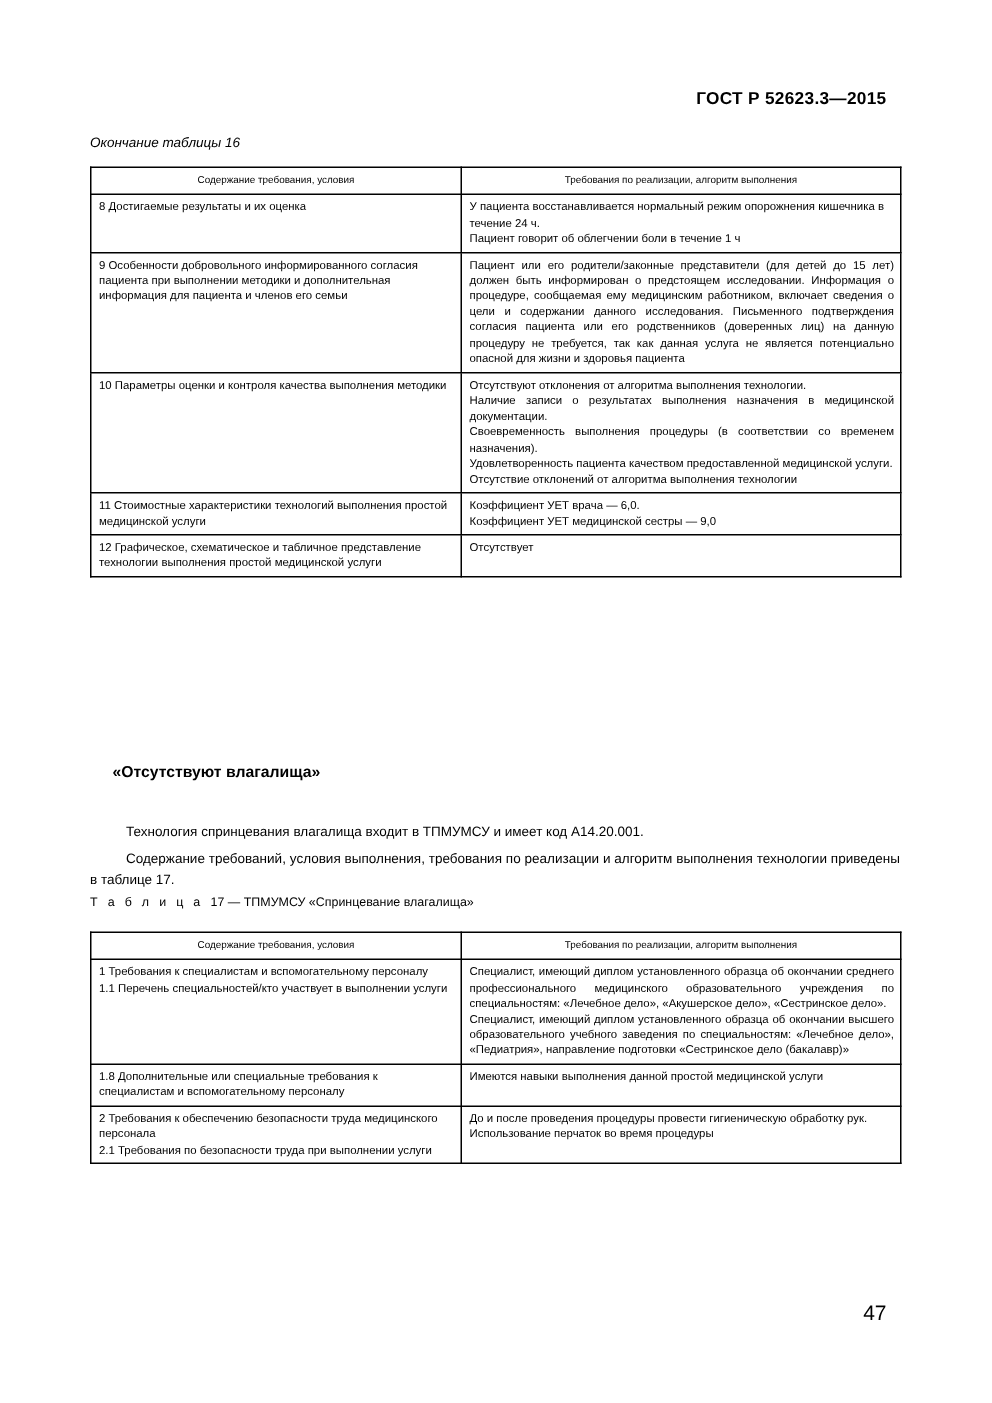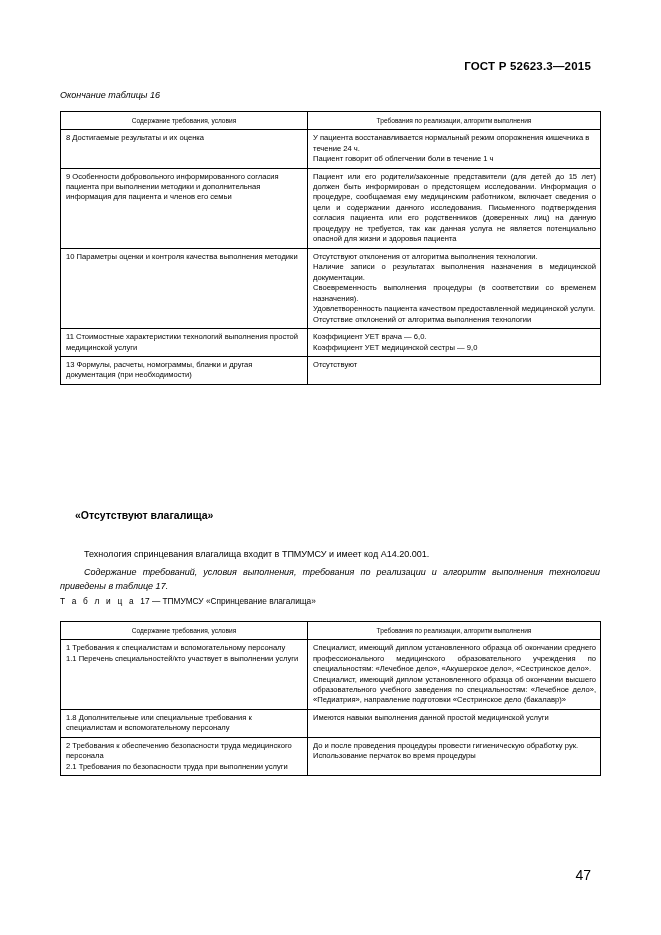--- a/index.html
+++ b/index.html
@@ -79,21 +79,21 @@
   }
   .para {
     position: absolute;
     left: 60px;
     width: 540px;
     font-size: 9px;
     line-height: 1.5;
     text-align: justify;
   }
   .p1 { top: 548px; text-indent: 24px; }
-  .p2 { top: 566px; text-indent: 24px; font-style: italic; }
+  .p2 { top: 566px; text-indent: 24px; }
   .tbl-caption {
     position: absolute;
     left: 60px;
     top: 596px;
     font-size: 8.3px;
   }
   .tbl-caption .spaced {
     letter-spacing: 2.2px;
   }
   .pageno {
@@ -139,22 +139,22 @@
 Своевременность выполнения процедуры (в соответствии со временем назначения).
 Удовлетворенность пациента качеством предоставленной медицинской услуги.
 Отсутствие отклонений от алгоритма выполнения технологии</td>
       </tr>
       <tr>
         <td>11 Стоимостные характеристики технологий выполнения простой медицинской услуги</td>
         <td style="white-space:pre-line">Коэффициент УЕТ врача — 6,0.
 Коэффициент УЕТ медицинской сестры — 9,0</td>
       </tr>
       <tr>
-        <td>13 Формулы, расчеты, номограммы, бланки и другая документация (при необходимости)</td>
-        <td>Отсутствуют</td>
+        <td>12 Графическое, схематическое и табличное представление технологии выполнения простой медицинской услуги</td>
+        <td>Отсутствует</td>
       </tr>
     </tbody>
   </table>
 
   <div class="sec-title">
     <span class="blk">«Отсутствуют влагалища»</span>
   </div>
 
   <div class="para p1">Технология спринцевания влагалища входит в ТПМУМСУ и имеет код A14.20.001.</div>
   <div class="para p2">Содержание требований, условия выполнения, требования по реализации и алгоритм выполнения технологии приведены в таблице 17.</div>

